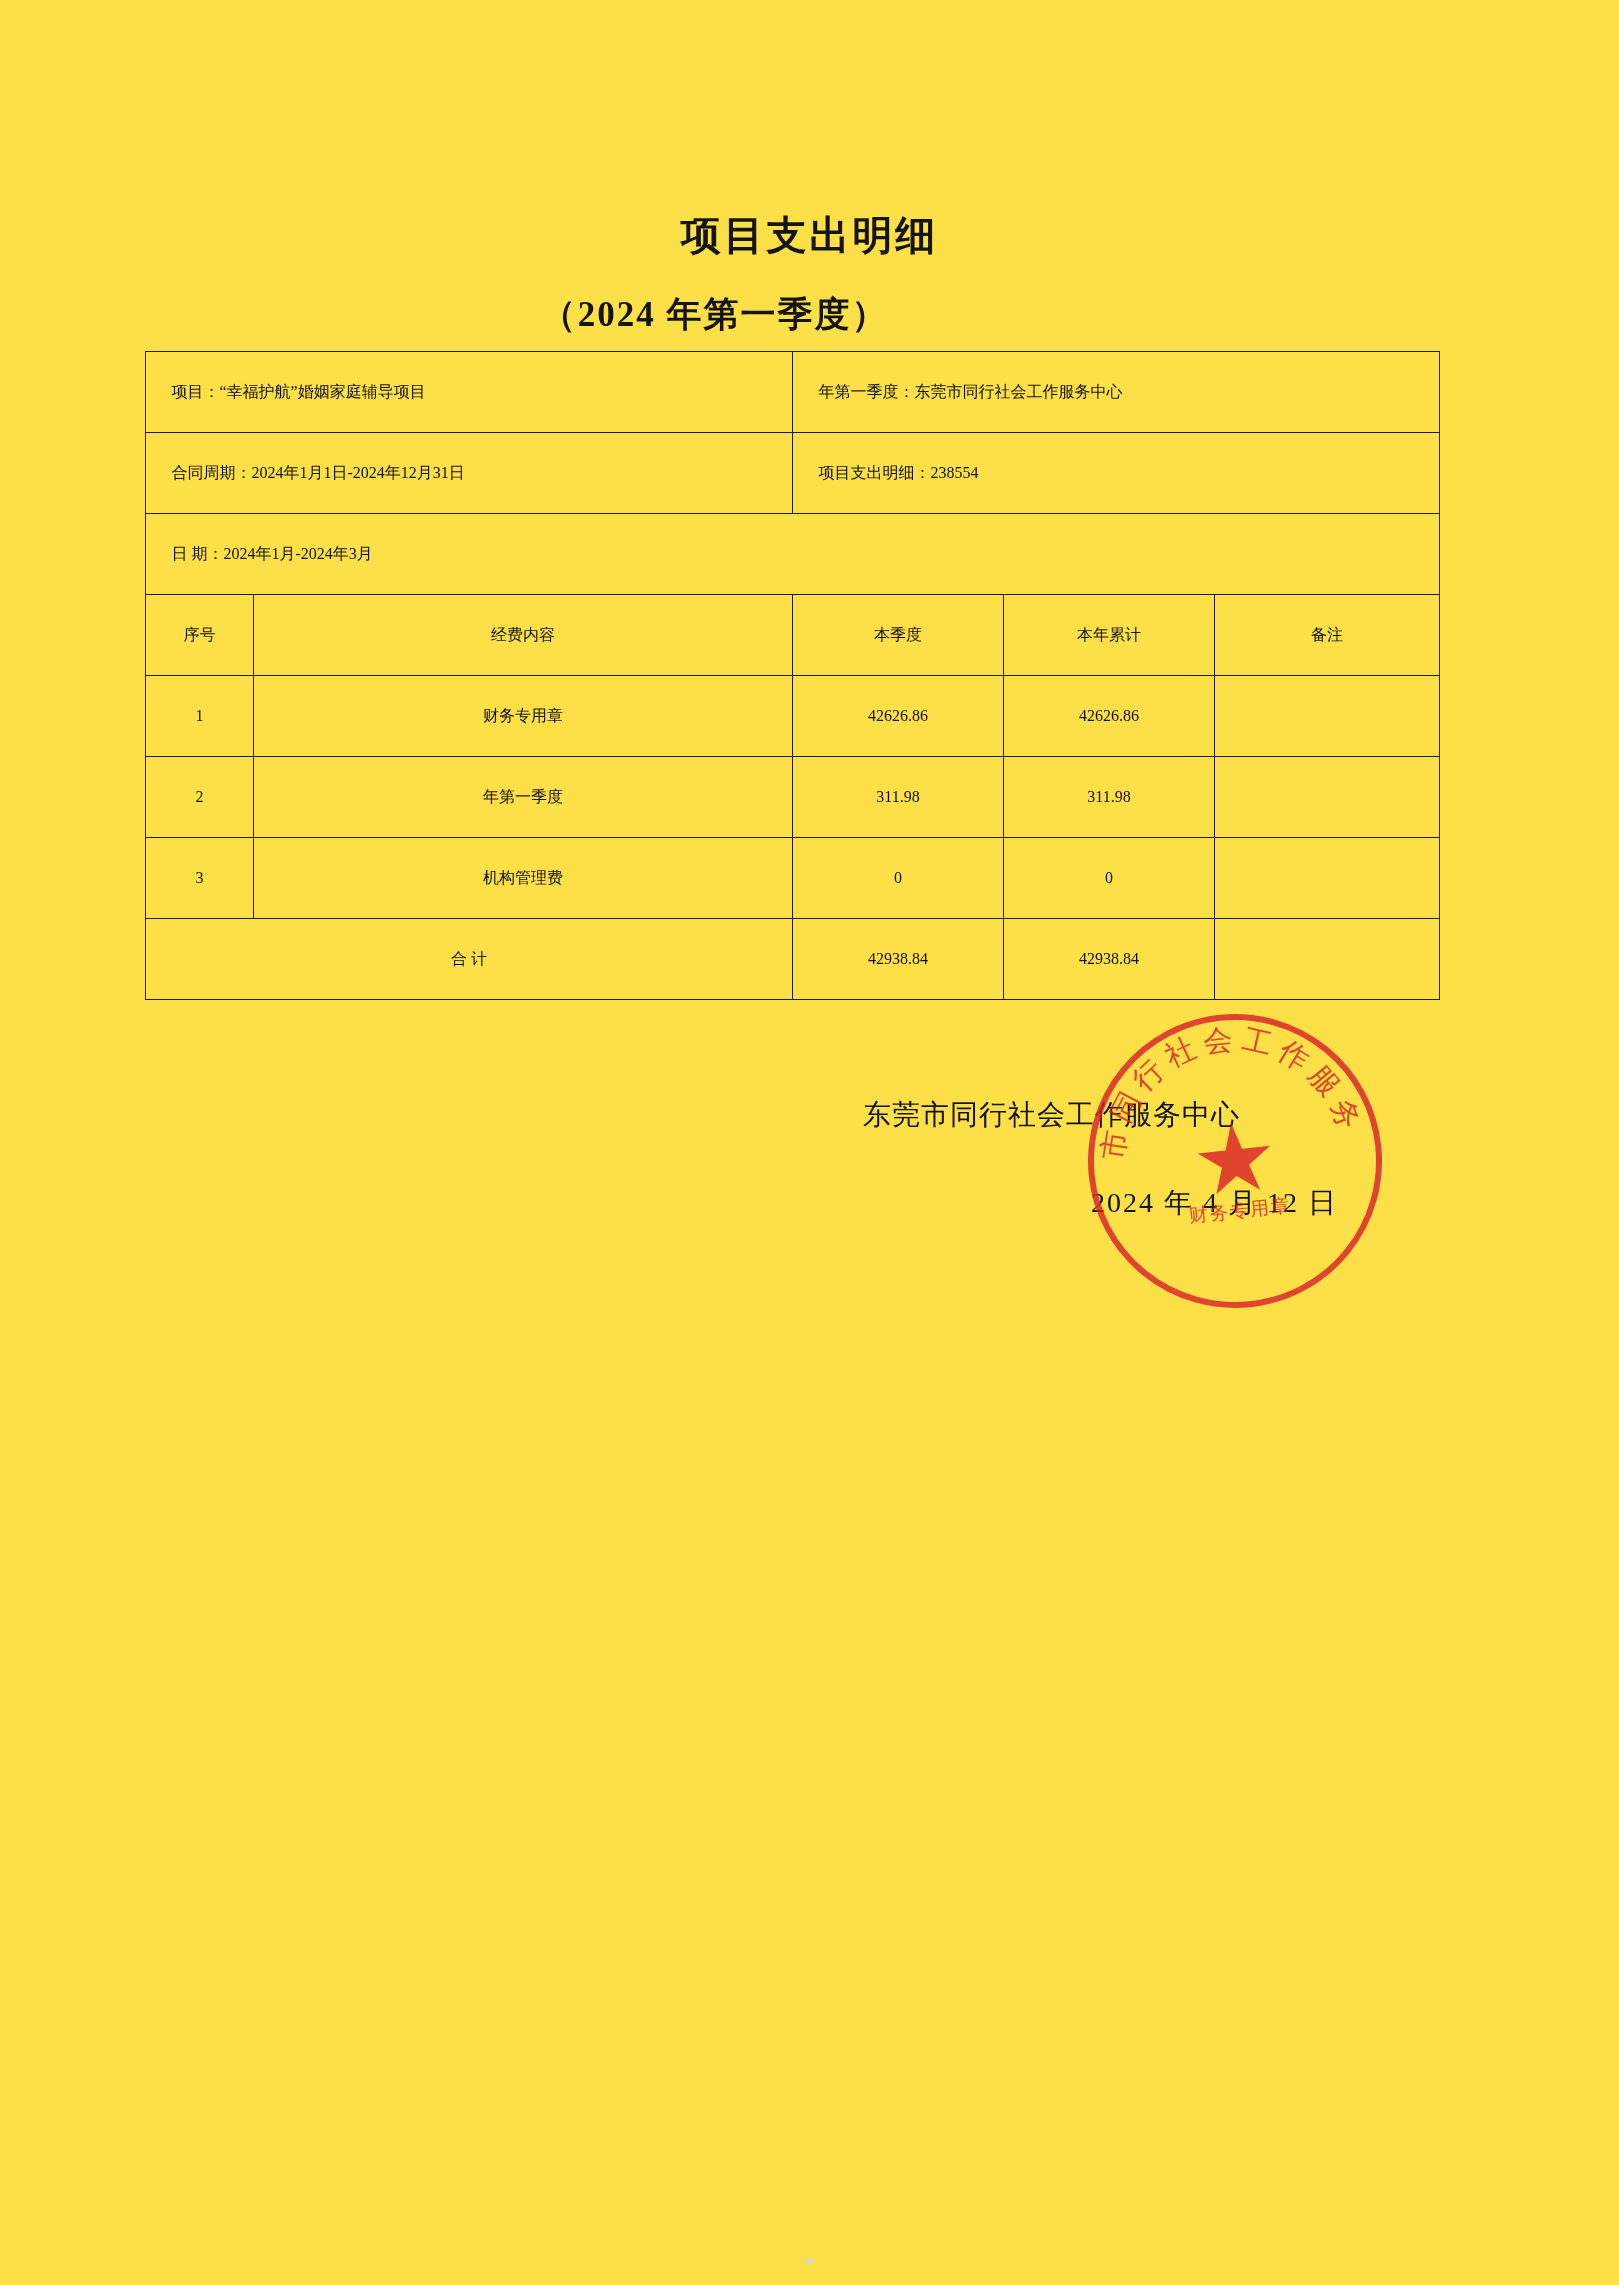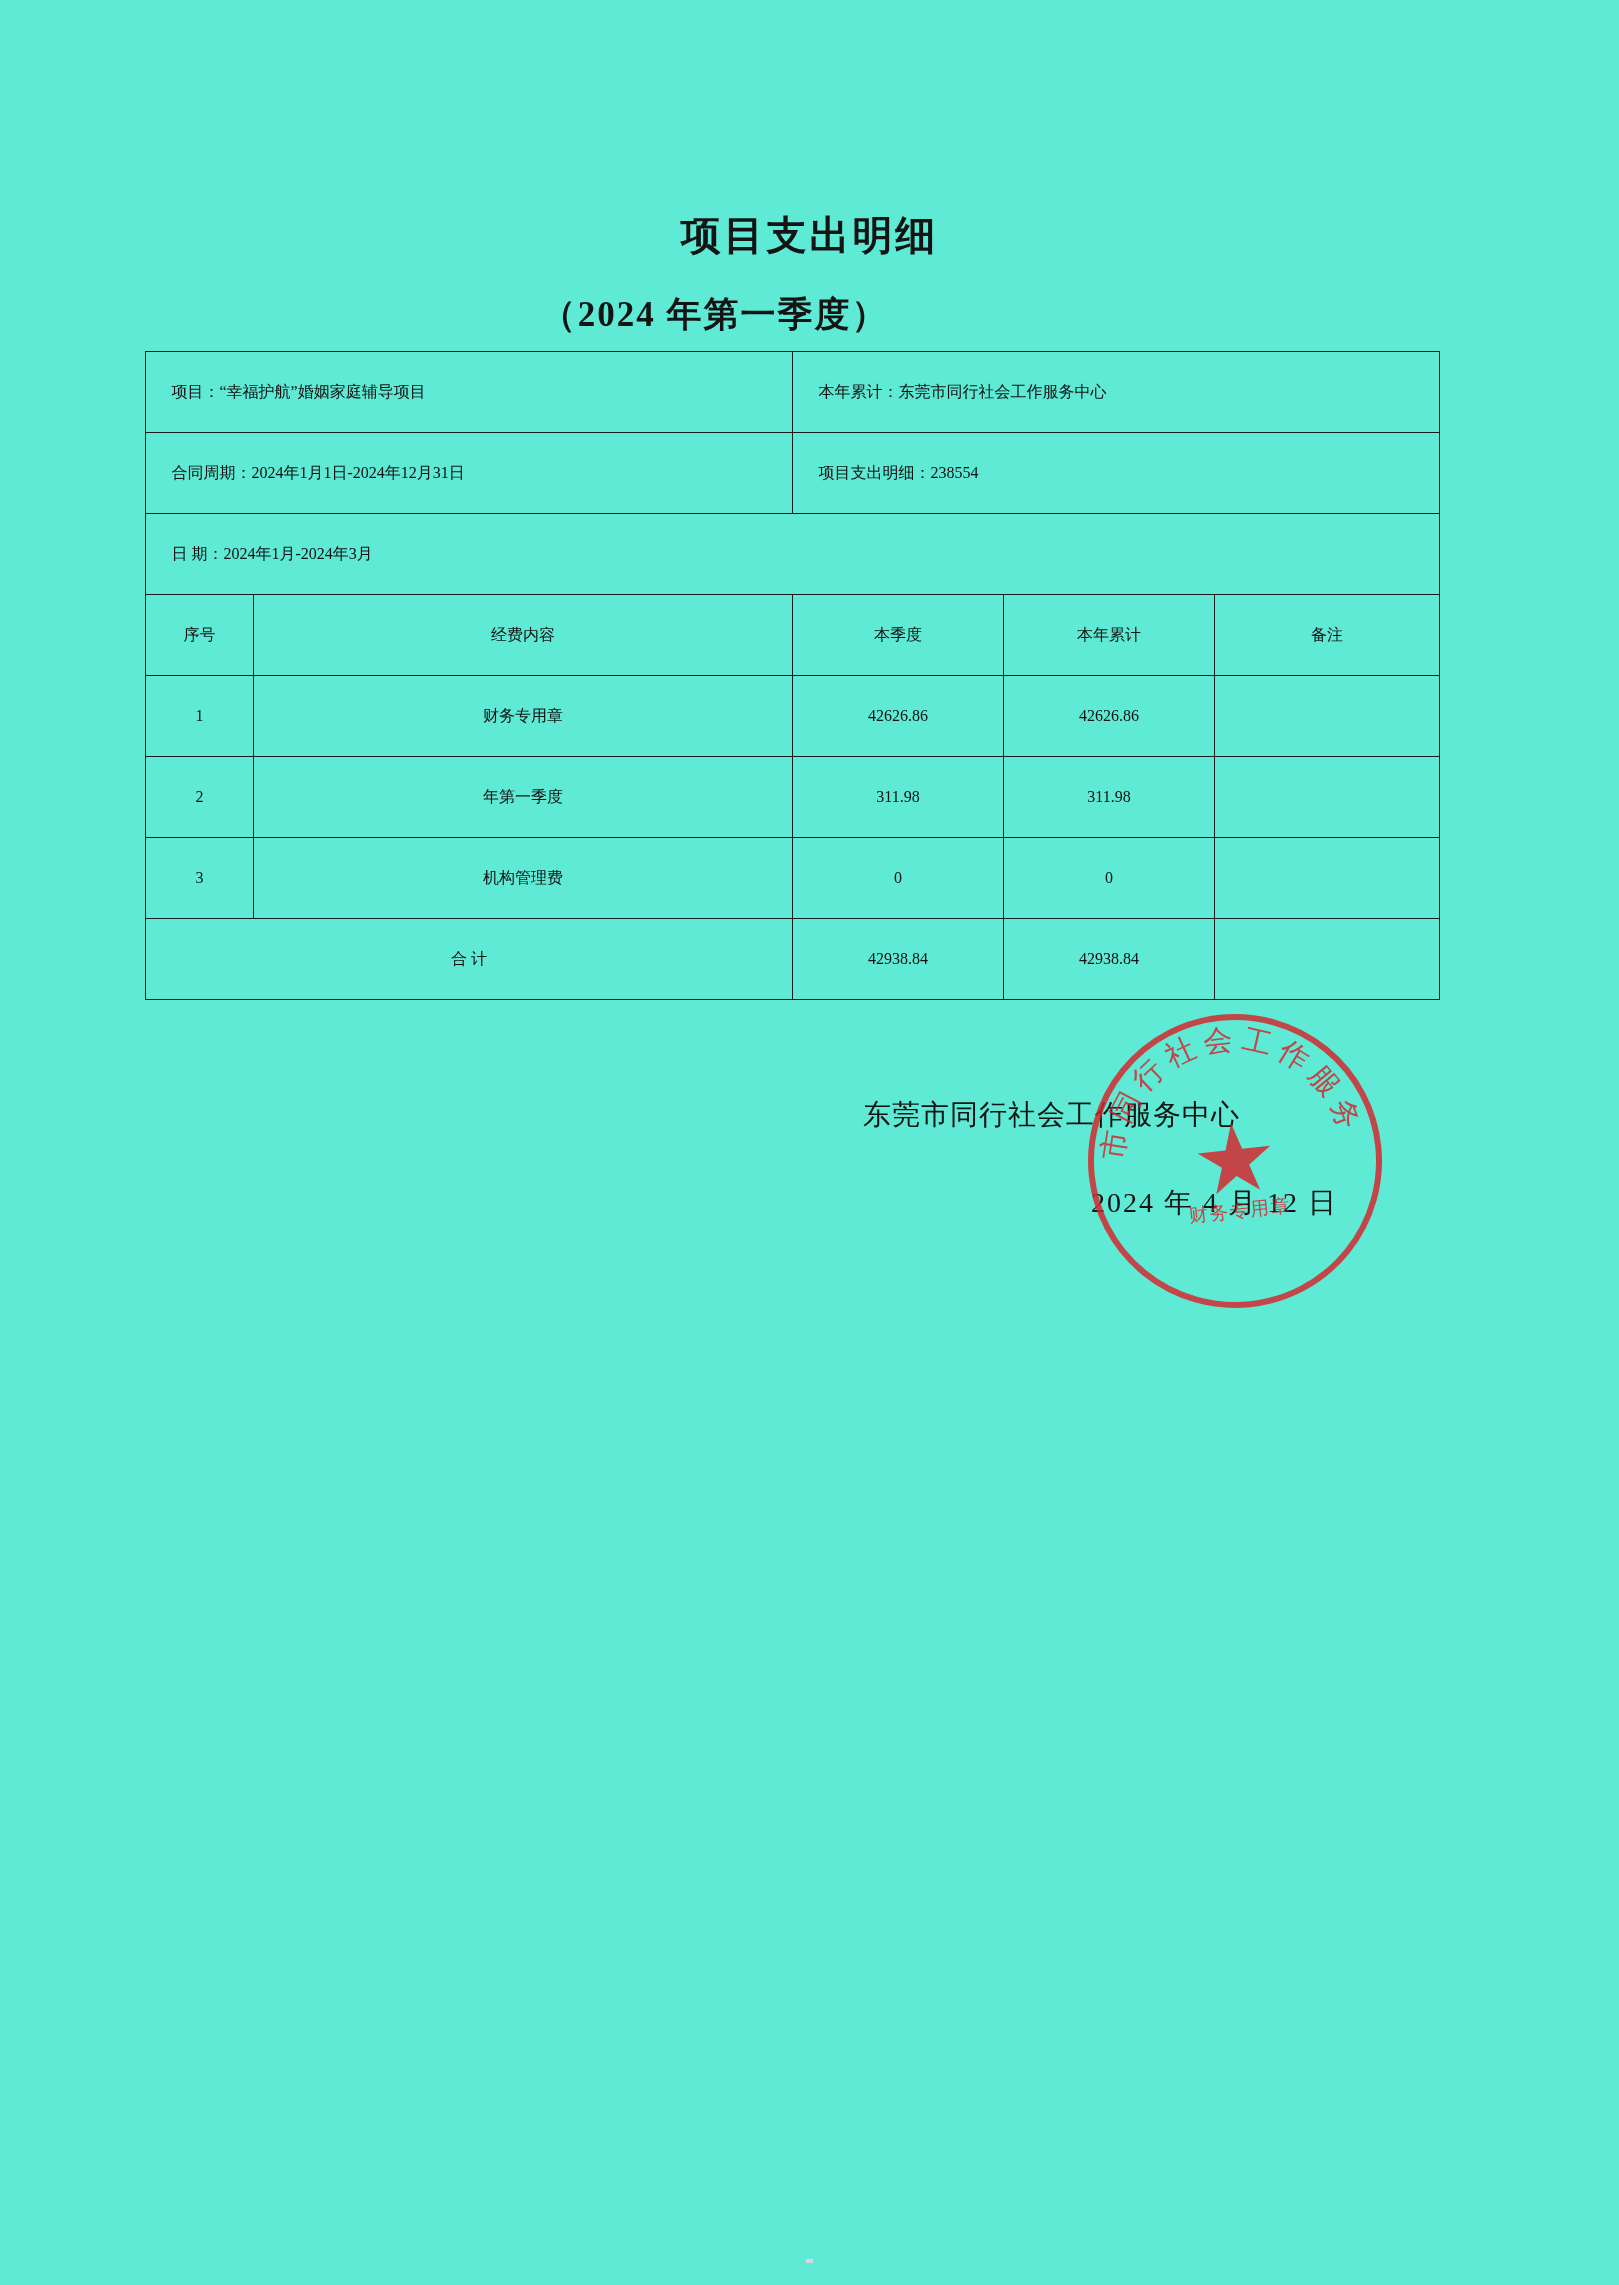--- a/index.html
+++ b/index.html
@@ -12,21 +12,21 @@
     height: 2286px;
     position: relative;
     font-family: "Liberation Serif", "DejaVu Serif", serif;
     color: #000000;
   }
   .page {
     position: absolute;
     left: 0; top: 0;
     width: 1619px;
     height: 2286px;
-    background: #5eead4;
+    background: #fde047;
     overflow: hidden;
   }
   .doc-title {
     position: absolute;
     top: 208px;
     left: 0;
     width: 1619px;
     text-align: center;
     font-size: 40px;
     font-weight: bold;
@@ -172,21 +172,21 @@
       <col style="width:211px">
       <col style="width:211px">
       <col style="width:225px">
     </colgroup>
     <tbody>
       <tr>
         <td class="cell-pad-left" colspan="2">
           <span class="label-line">项目：</span><span class="label-line">“幸福护航”婚姻家庭辅导项目</span>
         </td>
         <td class="cell-pad-left" colspan="3">
-          <span class="label-line">本年累计：</span><span class="label-line">东莞市同行社会工作服务中心</span>
+          <span class="label-line">年第一季度：</span><span class="label-line">东莞市同行社会工作服务中心</span>
         </td>
       </tr>
       <tr>
         <td class="cell-pad-left" colspan="2">
           <span class="label-line">合同周期：</span><span class="label-line">2024年1月1日-2024年12月31日</span>
         </td>
         <td class="cell-pad-left" colspan="3">
           <span class="label-line">项目支出明细：</span><span class="label-line">238554</span>
         </td>
       </tr>

